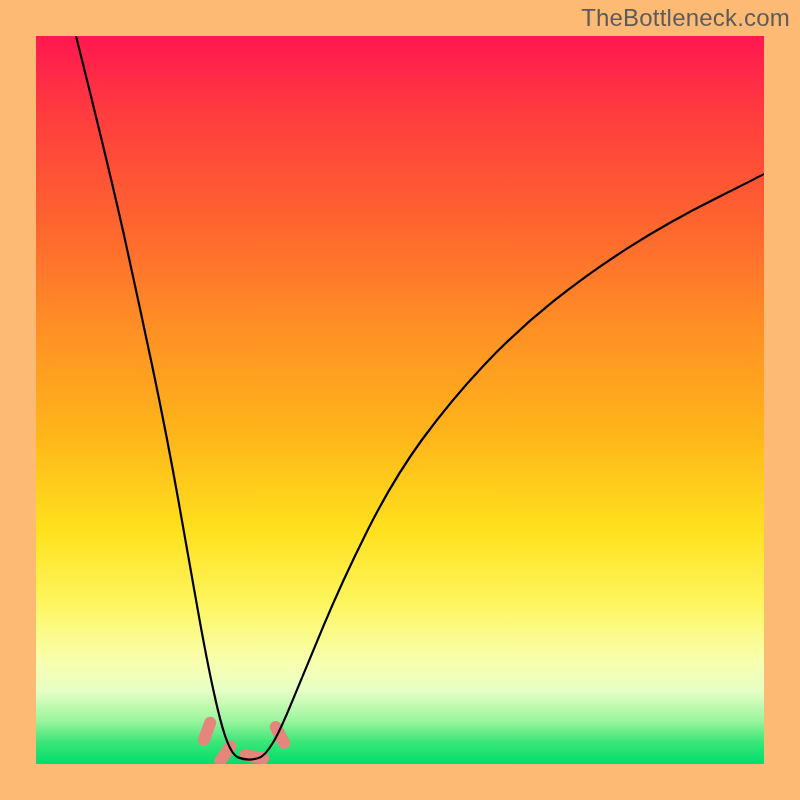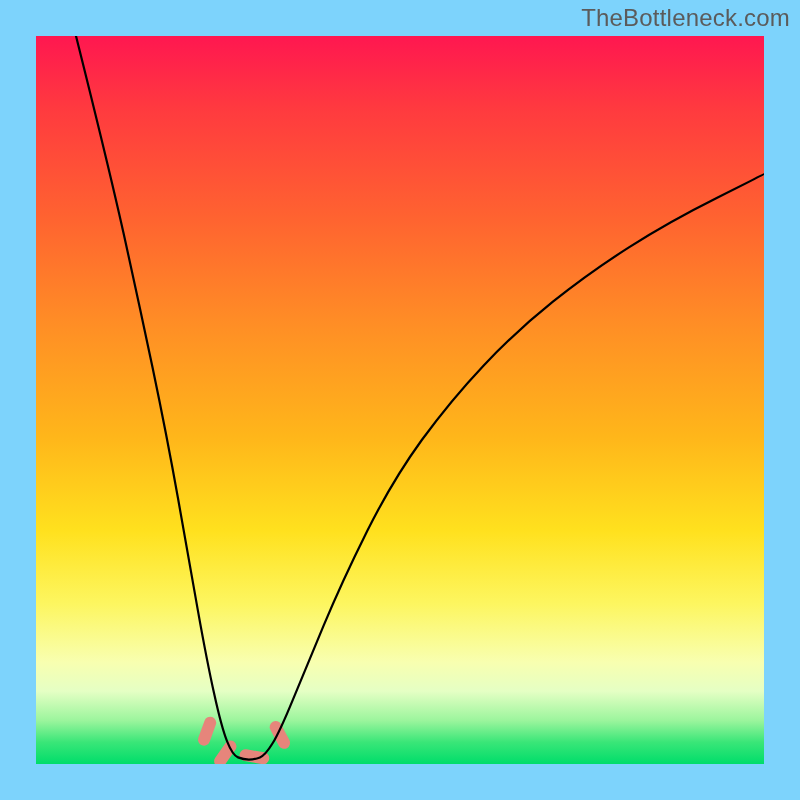--- a/index.html
+++ b/index.html
@@ -10,21 +10,21 @@
     background: #000;
     font-family: Arial, Helvetica, sans-serif;
     overflow: hidden;
   }
   .frame {
     position: absolute;
     left: 0;
     top: 0;
     width: 800px;
     height: 800px;
-    background: #7dd3fc;
+    background: #fdba74;
   }
   .plot {
     position: absolute;
     left: 36px;
     top: 36px;
     width: 728px;
     height: 728px;
     overflow: hidden;
   }
   

